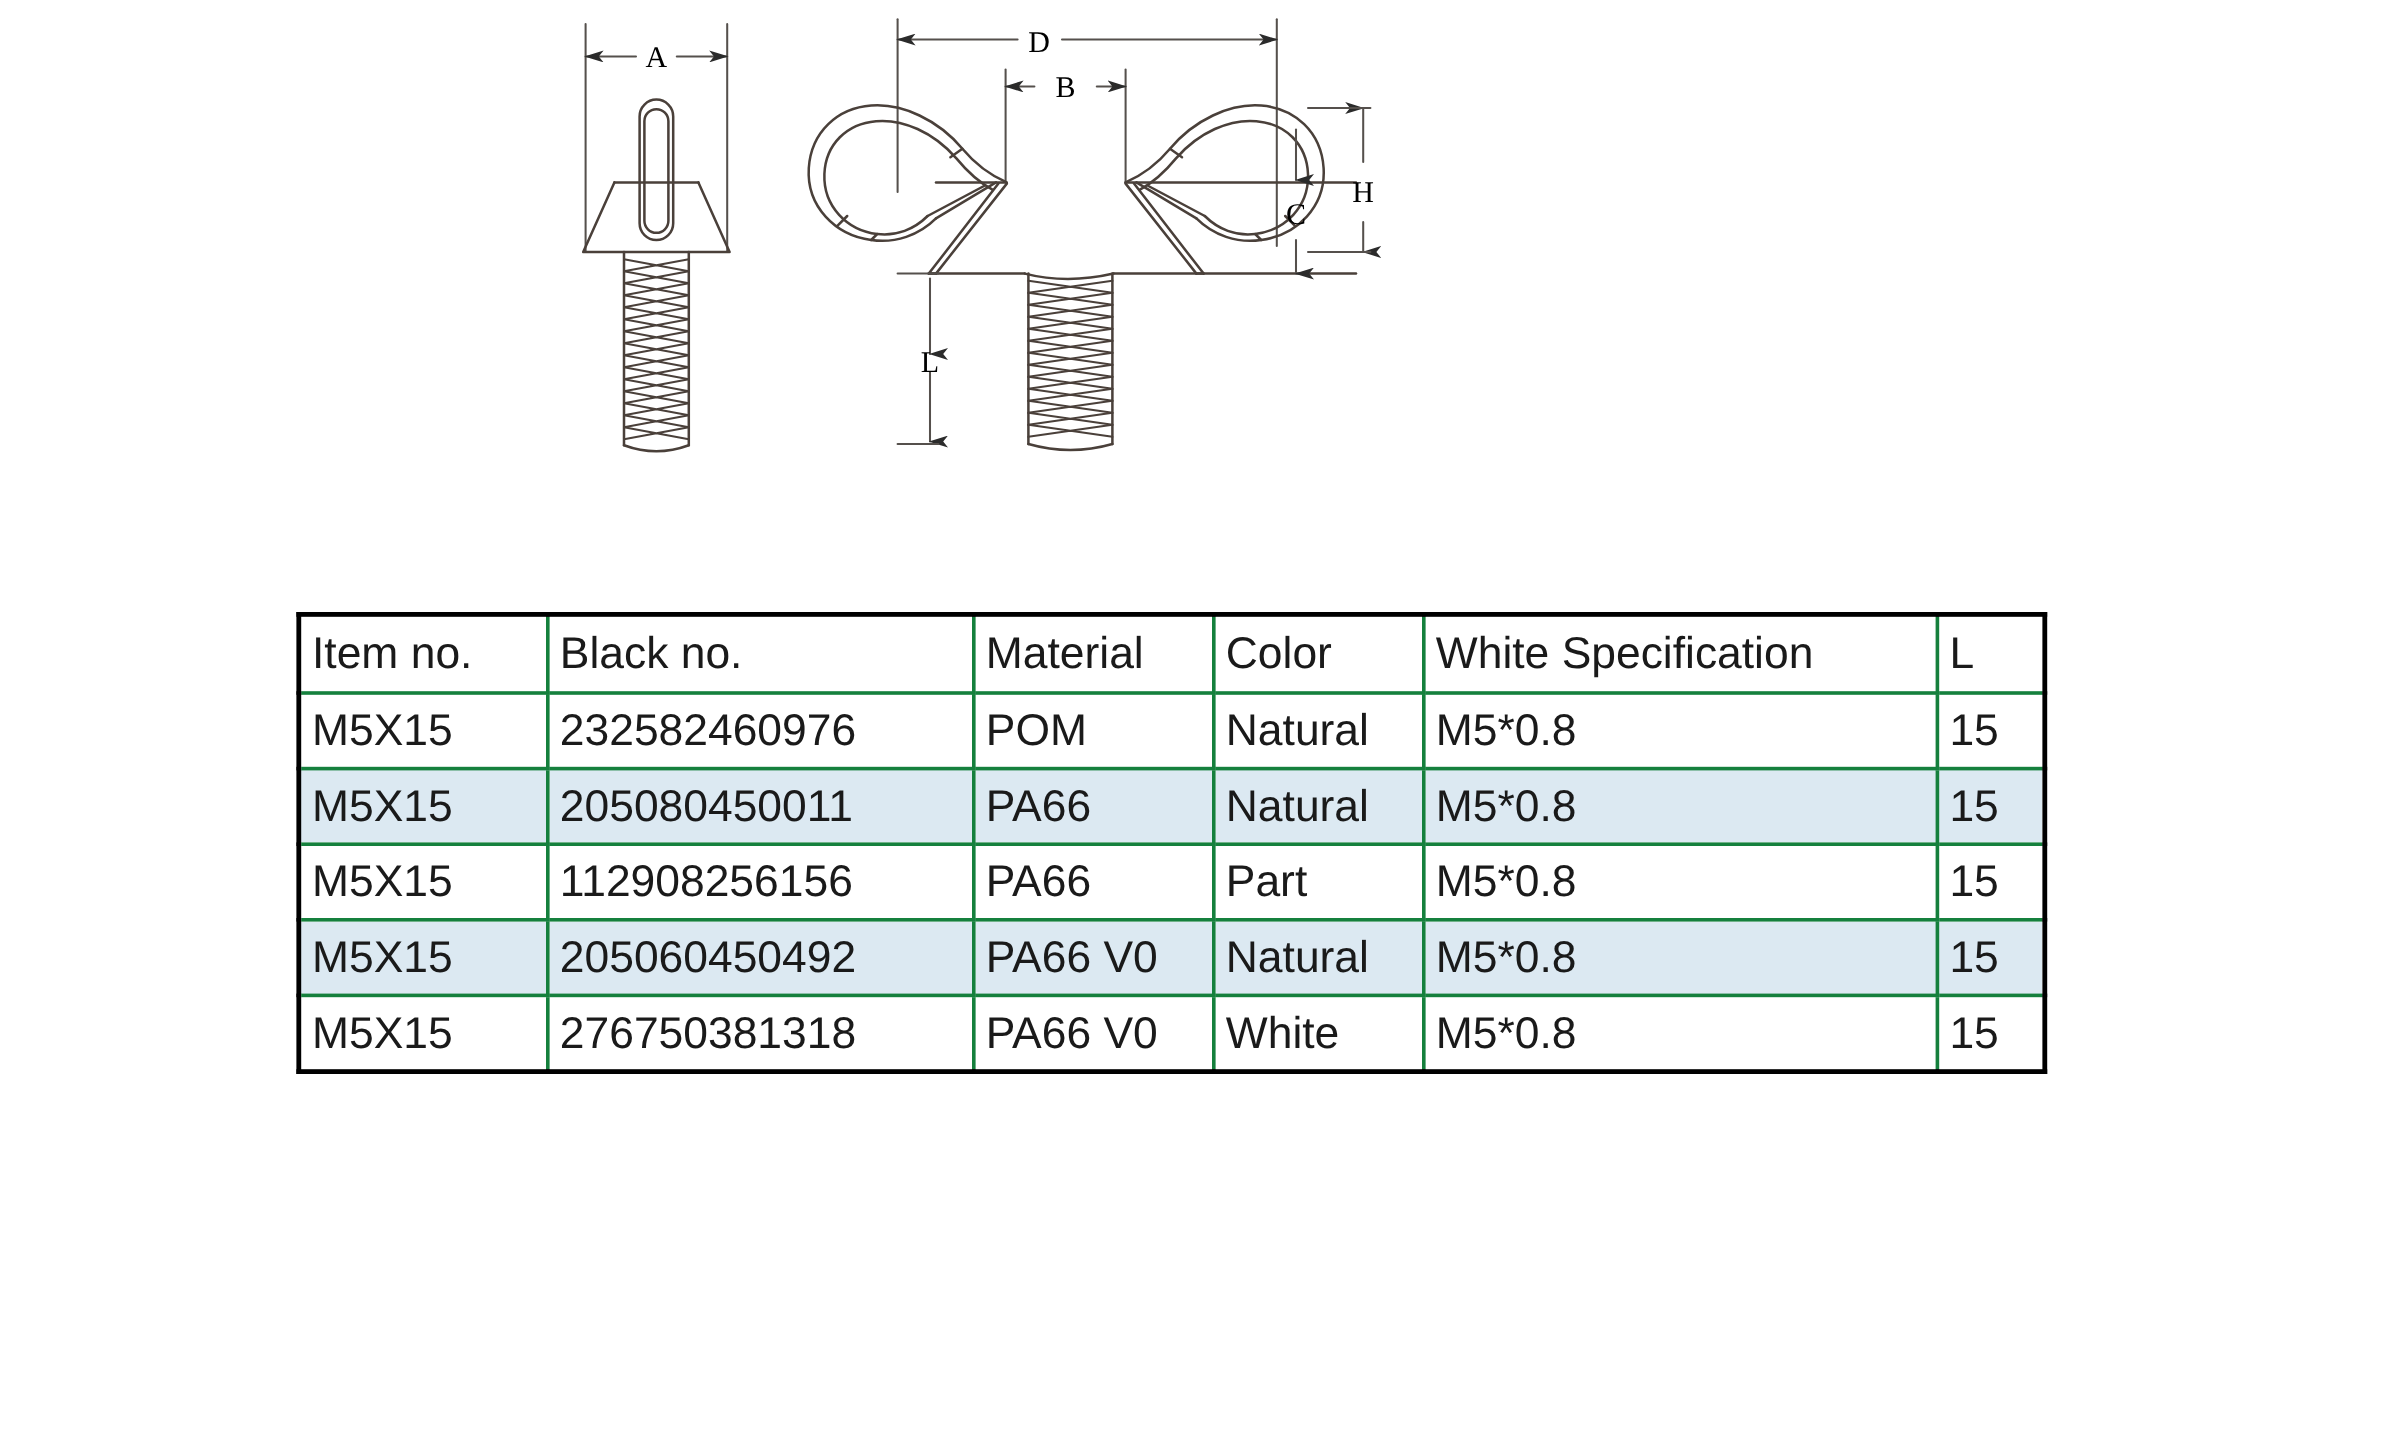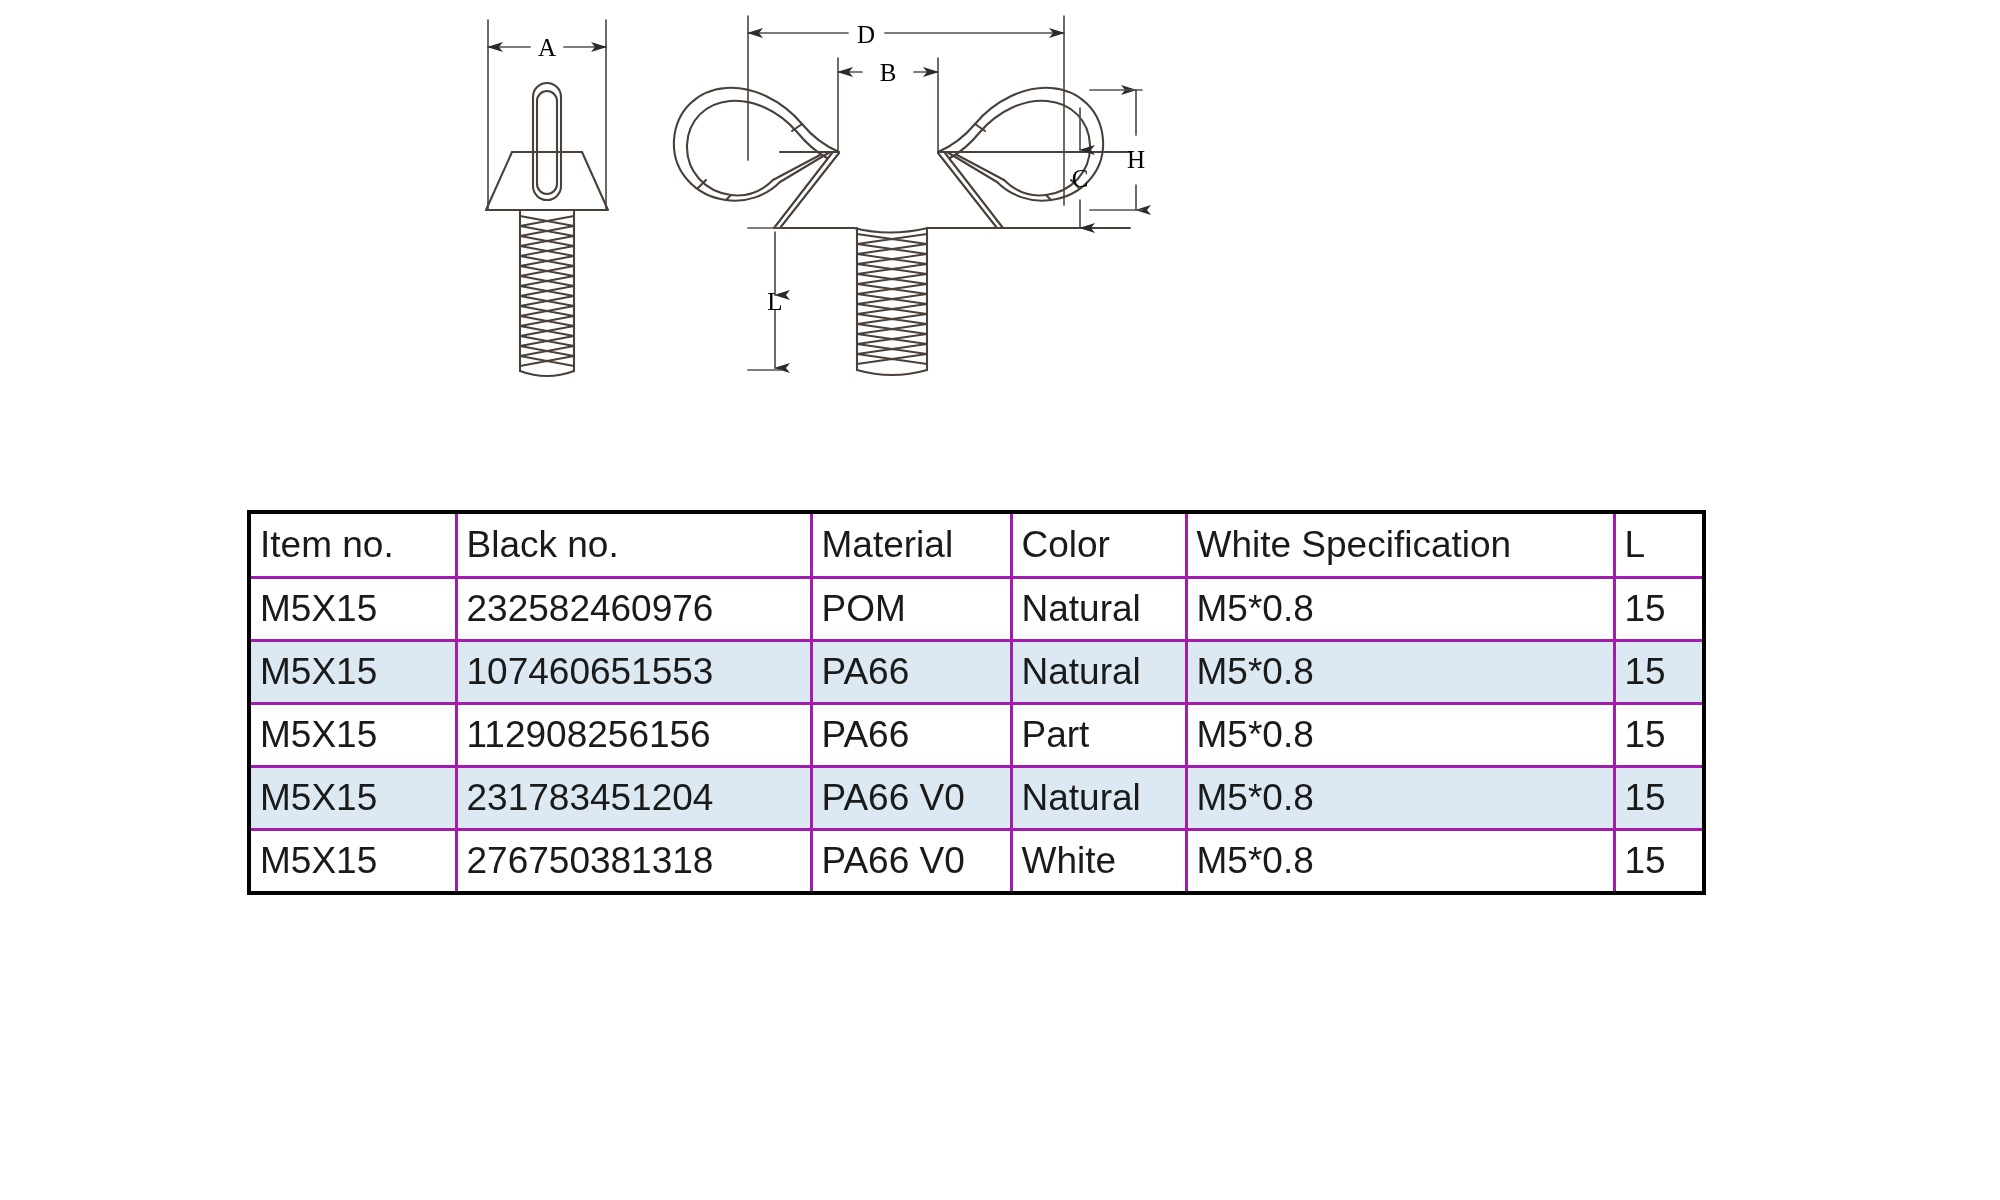--- a/index.html
+++ b/index.html
@@ -45,21 +45,21 @@
     top: 510px;
     width: 1455px;
   }
   table.spec {
     border-collapse: collapse;
     table-layout: fixed;
     width: 1455px;
     background: #ffffff;
   }
   table.spec td, table.spec th {
-    border: 3px solid #a21caf;
+    border: 3px solid #15803d;
     padding: 0 9px;
     height: 60px;
     font-weight: normal;
     color: #1a1a1a;
     white-space: nowrap;
     overflow: hidden;
     font-size: 37px;
     line-height: 58px;
     text-align: left;
     vertical-align: middle;
@@ -323,37 +323,37 @@
         <tr>
           <td>M5X15</td>
           <td>232582460976</td>
           <td>POM</td>
           <td>Natural</td>
           <td class="small">M5*0.8</td>
           <td class="rgt">15</td>
         </tr>
         <tr class="hl">
           <td>M5X15</td>
-          <td>107460651553</td>
+          <td>205080450011</td>
           <td>PA66</td>
           <td>Natural</td>
           <td class="small">M5*0.8</td>
           <td class="rgt">15</td>
         </tr>
         <tr>
           <td>M5X15</td>
           <td>112908256156</td>
           <td>PA66</td>
           <td>Part</td>
           <td class="small">M5*0.8</td>
           <td class="rgt">15</td>
         </tr>
         <tr class="hl">
           <td>M5X15</td>
-          <td>231783451204</td>
+          <td>205060450492</td>
           <td>PA66 V0</td>
           <td>Natural</td>
           <td class="small">M5*0.8</td>
           <td class="rgt">15</td>
         </tr>
         <tr>
           <td>M5X15</td>
           <td>276750381318</td>
           <td>PA66 V0</td>
           <td>White</td>

